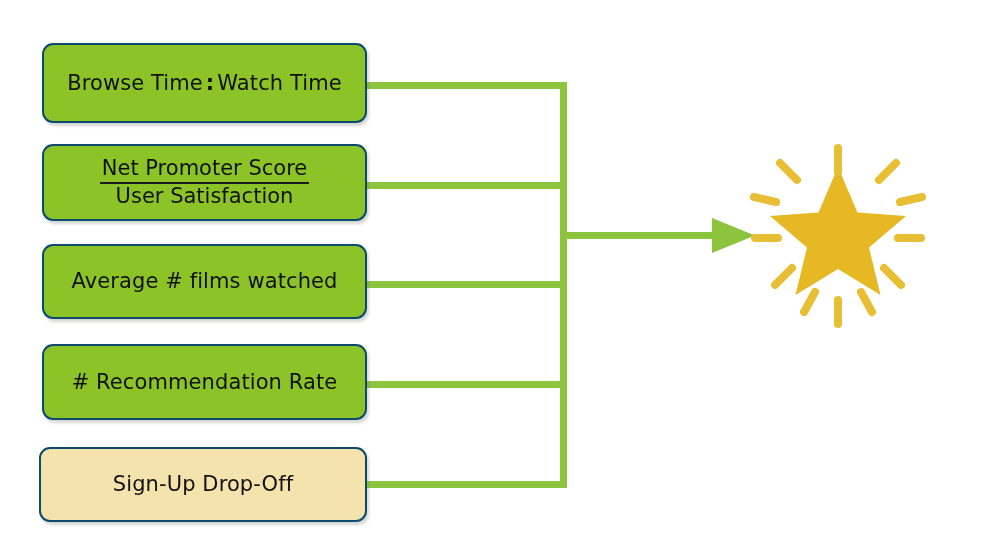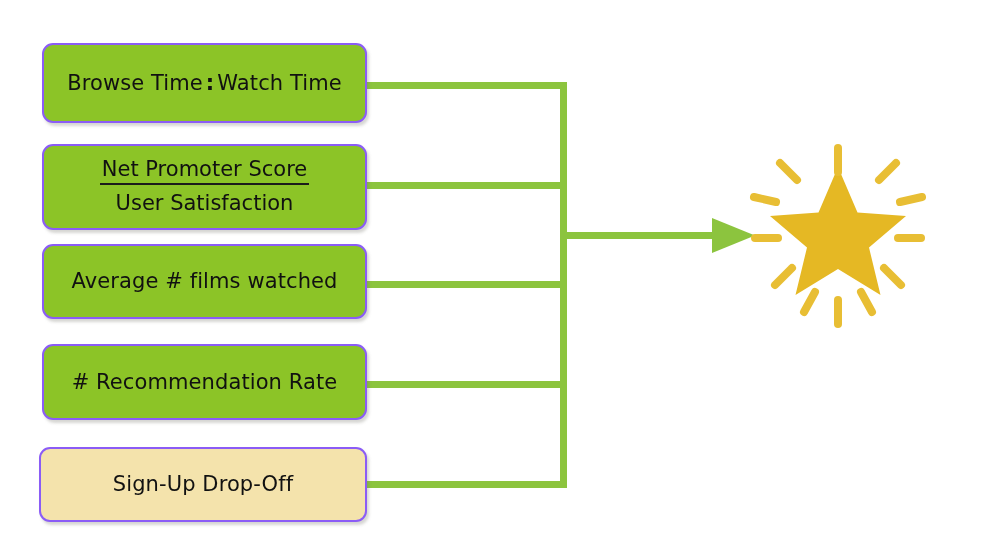--- a/index.html
+++ b/index.html
@@ -14,21 +14,21 @@
   #canvas {
     position: relative;
     width: 983px;
     height: 553px;
     background: #ffffff;
     overflow: hidden;
   }
   .node {
     position: absolute;
     box-sizing: border-box;
-    border: 2px solid #8b5cf6;
+    border: 2px solid #0c4a6e;
     border-radius: 11px;
     display: flex;
     align-items: center;
     justify-content: center;
     text-align: center;
     color: #111111;
     box-shadow: 2px 3px 3px rgba(120,120,110,0.30);
     padding: 0 10px;
   }
   .node.green  { background: #8CC427; }
@@ -52,21 +52,21 @@
     align-items: center;
     line-height: 1.12;
     font-size: 21px;
   }
   .fraction .numer {
     border-bottom: 2px solid #1b1b1b;
     padding: 0 2px 1px 2px;
     white-space: nowrap;
   }
   .fraction .denom {
-    padding-top: 7px;
+    padding-top: 1px;
     white-space: nowrap;
   }
 
   
   .wire {
     position: absolute;
     background: #8CC43E;
   }
   .wire-h { height: 7px; }
   .wire-v { width: 7px; }
@@ -98,21 +98,21 @@
   <svg class="overlay" viewBox="0 0 983 553">
     <polygon points="712,218 755,235.5 712,253" fill="#8CC43E"></polygon>
   </svg>
 
   <div class="node green" style="left:42px; top:43px; width:325px; height:80px;">
     <span class="node-label">
       <span>Browse Time</span><span class="sep">:</span><span>Watch Time</span>
     </span>
   </div>
 
-  <div class="node green" style="left:42px; top:144px; width:325px; height:86px;">
+  <div class="node green" style="left:42px; top:144px; width:325px; height:77px;">
     <span class="fraction">
       <span class="numer">Net Promoter Score</span>
       <span class="denom">User Satisfaction</span>
     </span>
   </div>
 
   <div class="node green" style="left:42px; top:344px; width:325px; height:76px;">
     <span class="node-label"># Recommendation Rate</span>
   </div>
 

